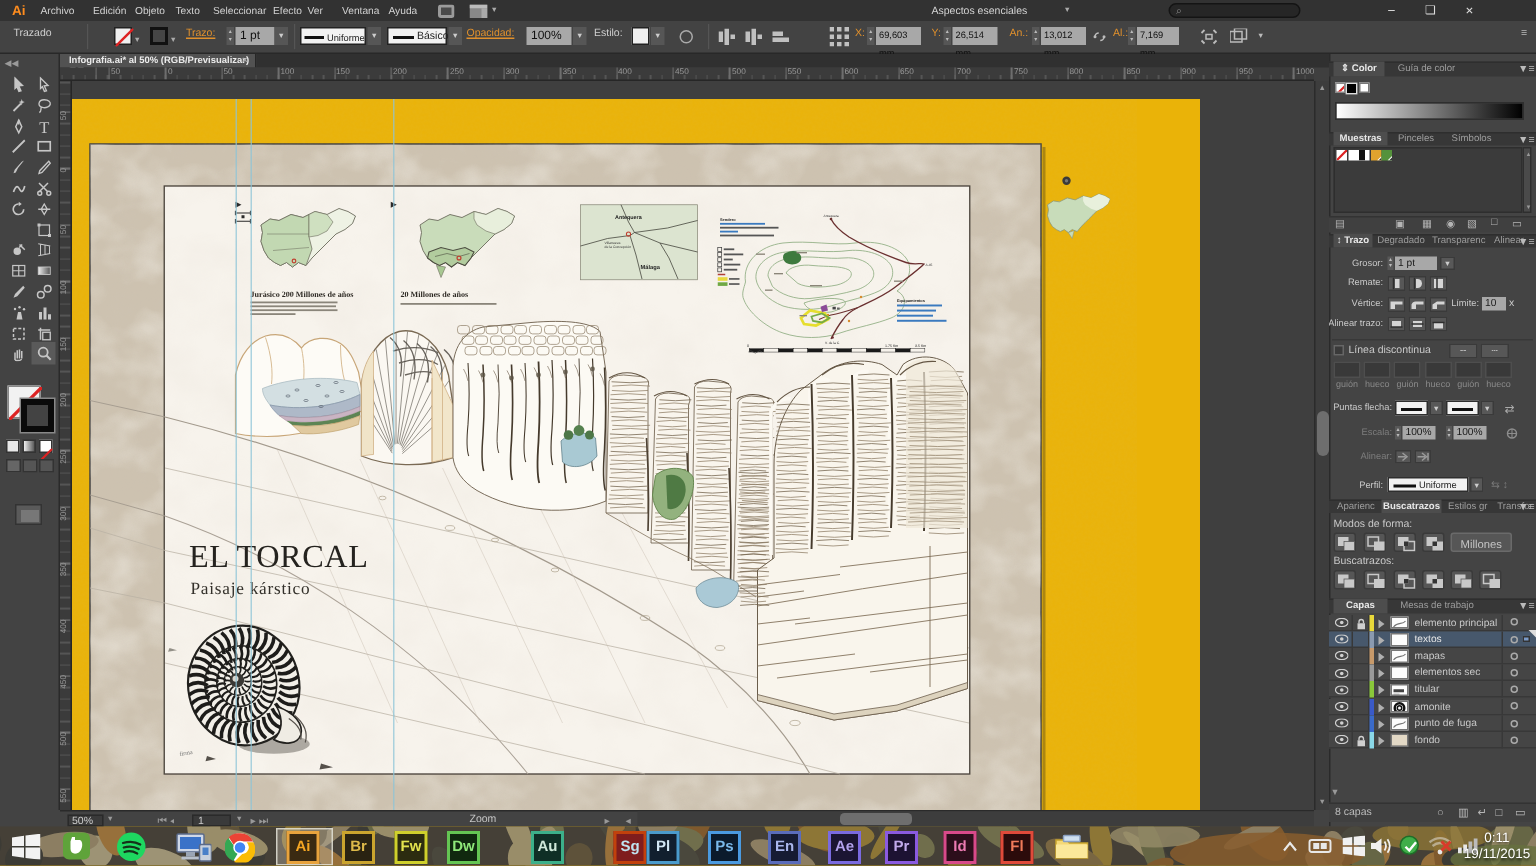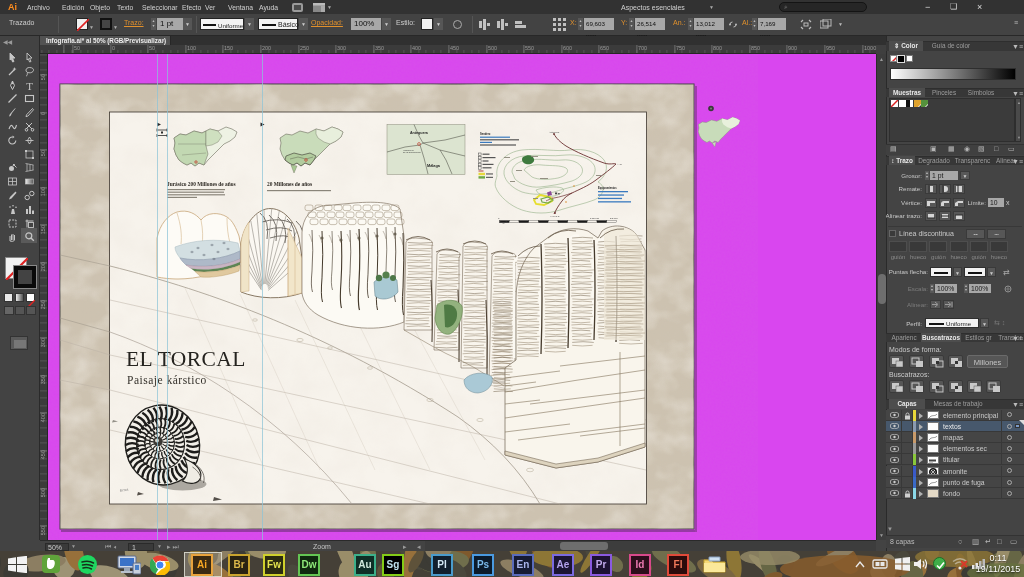--- a/index.html
+++ b/index.html
@@ -8,21 +8,21 @@
 #tabbar{position:absolute;left:0;top:36px;width:886px;height:9px;background:#303030}
 #tab1{position:absolute;left:40px;top:0px;width:131px;height:9px;background:#525252;color:#ececec;font-size:6.3px;line-height:9px;border-right:1px solid #272727;font-weight:bold;white-space:nowrap;overflow:hidden}
 #hruler{position:absolute;left:40px;top:45px;width:836px;height:9px;background:#3b3b3b;border-bottom:1px solid #262626;
  background-image:repeating-linear-gradient(90deg,#6e6e6e 0 1px,transparent 1px 37.6px),repeating-linear-gradient(90deg,#555 0 1px,transparent 1px 7.52px);background-position:32.4px 0,32.4px 5px;background-size:100% 8px,100% 3px;background-repeat:repeat-x}
 #hruler span{position:absolute;color:#989898;font-size:5.5px;top:0}
 #vruler{position:absolute;left:40px;top:54px;width:8px;height:486px;background:#3b3b3b;border-right:1px solid #262626;
  background-image:repeating-linear-gradient(180deg,#6e6e6e 0 1px,transparent 1px 37.6px),repeating-linear-gradient(180deg,#555 0 1px,transparent 1px 7.52px);background-position:0 20.4px,5px 20.4px;background-size:8px 100%,3px 100%}
 #vruler span{position:absolute;color:#989898;font-size:5.5px}
 #toolbar{position:absolute;left:0;top:36px;width:40px;height:504px;background:#434343;border-right:1px solid #2a2a2a}
 .tl{position:absolute;width:16px;height:15px;text-align:center}
-#canvas{position:absolute;left:48px;top:54px;width:828px;height:486px;background:#d946ef;overflow:hidden}
+#canvas{position:absolute;left:48px;top:66px;width:752px;height:486px;background:#eab308;overflow:hidden}
 #dock{position:absolute;left:886px;top:36px;width:138px;height:515px;background:#444;font-family:"Liberation Sans",sans-serif;overflow:hidden}
 #vscroll{position:absolute;left:876px;top:54px;width:10px;height:486px;background:#3d3d3d;border-left:1px solid #2b2b2b}
 #statusbar{position:absolute;left:40px;top:540px;width:836px;height:11px;background:#434343;border-top:1px solid #2a2a2a;color:#ccc;font-size:7px}
 #lstatus{position:absolute;left:0px;top:540px;width:40px;height:11px;background:#434343}
 #dockbottom{position:absolute;left:876px;top:540px;width:148px;height:11px;background:#434343}
 #taskbar{position:absolute;left:0;top:551px;width:1024px;height:26px;background:#4a463c;overflow:hidden}
 .ticon{position:absolute;top:3px;width:22px;height:22px;font-size:10px;font-weight:bold;text-align:center;line-height:18px}
 .guide{position:absolute;top:0;width:1px;height:486px;background:rgba(140,195,215,0.72)}
 </style></head><body>
 <div id="menubar">
@@ -1611,21 +1611,21 @@
       <path d="M2.2,3.6 L6.2,9.2 A4.5,4.5 0 0 0 8.5,14 L5.5,19 A9.5,9.5 0 0 1 2.2,3.6" fill="#34a853"></path>
       <path d="M6,19.6 L11.5,14.3 A4.5,4.5 0 0 0 14.4,6.5 L18.9,6.5 A9.5,9.5 0 0 1 6,19.6" fill="#fbbc05"></path>
       <circle cx="10" cy="10" r="4" fill="#4285f4" stroke="#fff"></circle>
     </svg>
     <div style="position:absolute;left:184px;top:1px;width:38px;height:25px;background:rgba(200,195,180,0.35);border:1px solid rgba(230,230,220,0.8)"></div>
     <div class="ticon" style="left:191px;background:#3a2a12;border:2px solid #e8a33d;color:#f5a623">Ai</div>
     <div class="ticon" style="left:228px;background:#2a2312;border:2px solid #caa42e;color:#ddb94a">Br</div>
     <div class="ticon" style="left:263px;background:#2c2c10;border:2px solid #cfd02c;color:#e3e34e">Fw</div>
     <div class="ticon" style="left:298px;background:#10290f;border:2px solid #64c553;color:#8fe87a">Dw</div>
     <div class="ticon" style="left:354px;background:#0f2f26;border:2px solid #3cb08a;color:#cfe8da">Au</div>
-    <div class="ticon" style="left:382px;background:#000000;border:2px solid #84cc16;color:#bfe2ee">Sg</div>
+    <div class="ticon" style="left:409px;background:#7f1d1d;border:2px solid #c2410c;color:#bfe2ee">Sg</div>
     <div class="ticon" style="left:431px;background:#111f2e;border:2px solid #4a9bcc;color:#d2e6f4">Pl</div>
     <div class="ticon" style="left:472px;background:#0b1b2c;border:2px solid #4a9ae0;color:#7ab9ea">Ps</div>
     <div class="ticon" style="left:512px;background:#161b33;border:2px solid #5a6cbb;color:#aab6ec">En</div>
     <div class="ticon" style="left:552px;background:#1b1533;border:2px solid #7a6ae0;color:#b2a2ec">Ae</div>
     <div class="ticon" style="left:590px;background:#1d1233;border:2px solid #8a5ae0;color:#c2aaec">Pr</div>
     <div class="ticon" style="left:629px;background:#2c0e1b;border:2px solid #d84a8a;color:#ec7ab2">Id</div>
     <div class="ticon" style="left:667px;background:#2c0b0b;border:2px solid #e04a3a;color:#f07a5a">Fl</div>
     <svg style="position:absolute;left:703px;top:5px" width="23" height="18">
       <path d="M1,4 L1,16 L22,16 L22,6 L10,6 L8,4 Z" fill="#f5d876" stroke="#c8a52e"></path>
       <path d="M1,7 L22,7 L22,16 L1,16 Z" fill="#fbe89a"></path>

